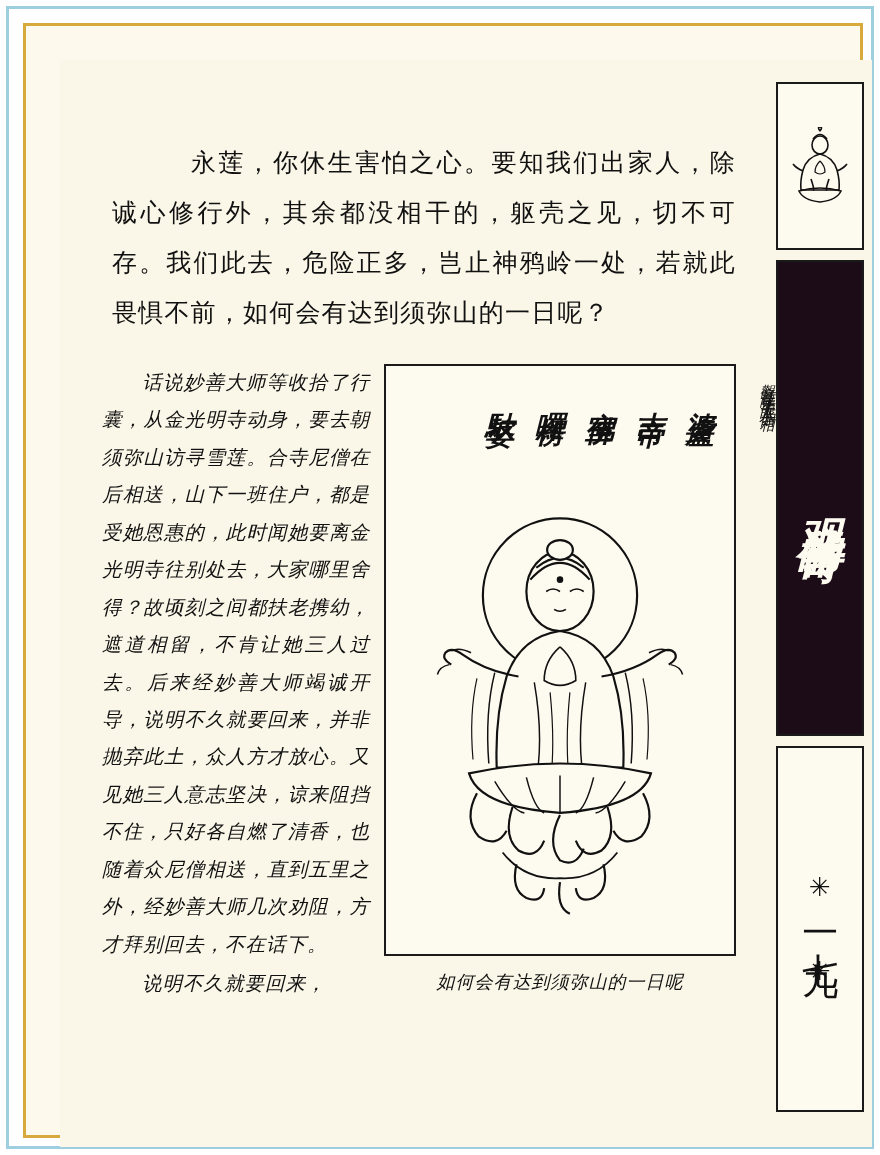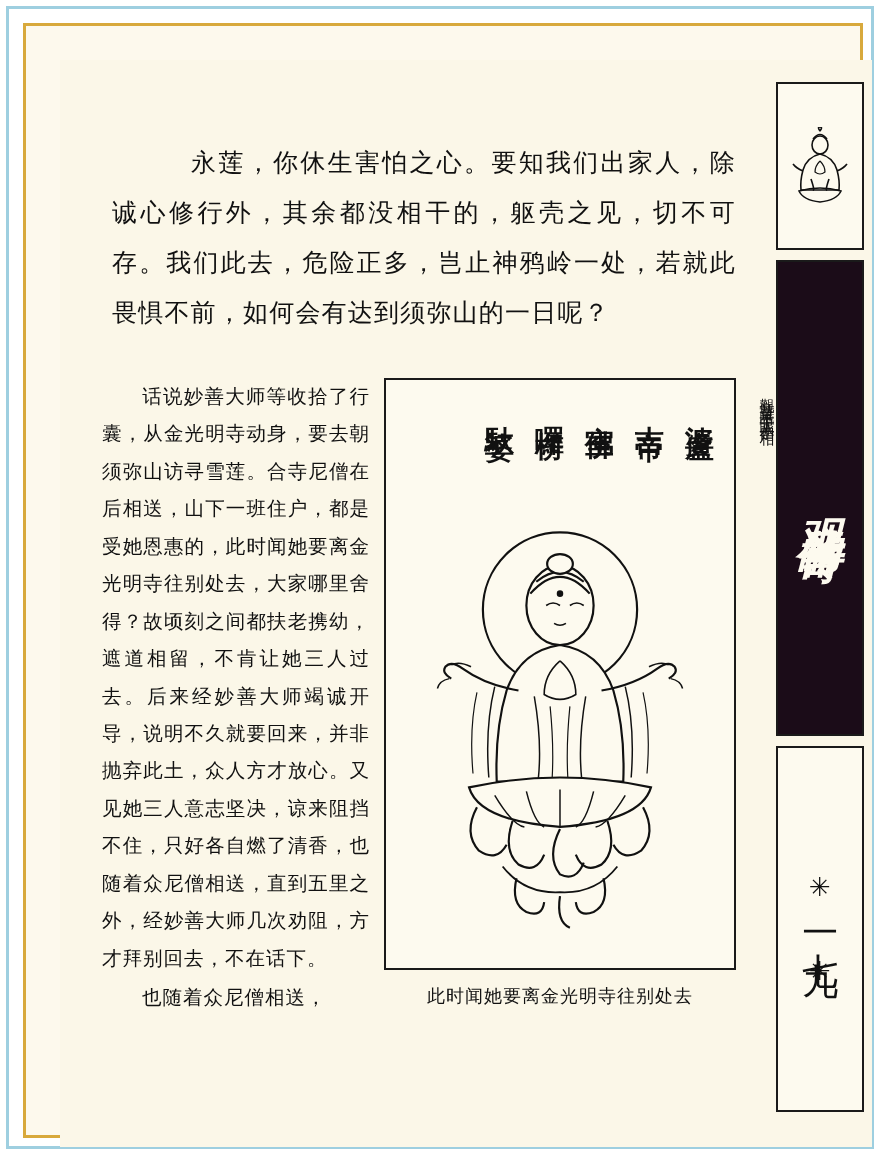--- a/index.html
+++ b/index.html
@@ -140,23 +140,24 @@
     line-height: 2.0;
     color: #111;
     text-align: justify;
     letter-spacing: 1.2px;
     padding: 0 6px 0 10px;
   }
   .lead-para .indent { display: inline-block; width: 78px; }
 
   
   .lower {
-    margin-top: 40px;
+    margin-top: 26px;
     display: flex;
     gap: 14px;
+    font-style: italic;
   }
   .text-col {
     width: 268px;
     font-family: "DejaVu Serif", serif;
     font-size: 19.5px;
     line-height: 1.92;
     color: #111;
     text-align: justify;
     letter-spacing: 1px;
   }
@@ -237,21 +238,21 @@
 
 
         <div class="lead-para">
           <span class="indent"></span><span>永莲，你休生害怕之心。要知我们出家人，除诚心修行外，其余都没相干的，躯壳之见，切不可存。我们此去，危险正多，岂止神鸦岭一处，若就此畏惧不前，如何会有达到须弥山的一日呢？</span>
         </div>
 
         <div class="lower">
 
           <div class="text-col">
             <p><span class="indent"></span><span>话说妙善大师等收拾了行囊，从金光明寺动身，要去朝须弥山访寻雪莲。合寺尼僧在后相送，山下一班住户，都是受她恩惠的，此时闻她要离金光明寺往别处去，大家哪里舍得？故顷刻之间都扶老携幼，遮道相留，不肯让她三人过去。后来经妙善大师竭诚开导，说明不久就要回来，并非抛弃此土，众人方才放心。又见她三人意志坚决，谅来阻挡不住，只好各自燃了清香，也随着众尼僧相送，直到五里之外，经妙善大师几次劝阻，方才拜别回去，不在话下。</span></p>
-            <p><span class="indent"></span><span>也随着众尼僧相送，</span></p>
+            <p><span class="indent"></span><span>说明不久就要回来，</span></p>
           </div>
 
           <div class="fig-col">
             <div class="figure-box">
 
               <div class="mantra">
                 <div class="mantra-col">婆盧</div>
                 <div class="mantra-col">吉帝</div>
                 <div class="mantra-col">室佛</div>
                 <div class="mantra-col">囉楞</div>
@@ -309,21 +310,21 @@
                   <path d="M118 368 q22 28 58 26 q36 2 58 -26" stroke-width="1.8"></path>
                   <path d="M132 380 q-6 26 10 34 q16 6 18 -10"></path>
                   <path d="M220 380 q6 26 -10 34 q-16 6 -18 -10"></path>
                   <path d="M176 398 q-4 26 10 32"></path>
                 </g>
               </svg>
             </div>
 
             <div class="side-label">觀音菩薩千手千眼八十四相</div>
 
-            <div class="fig-caption">此时闻她要离金光明寺往别处去</div>
+            <div class="fig-caption">如何会有达到须弥山的一日呢</div>
           </div>
 
         </div>
       </div>
 
       <div class="spine">
 
         <div class="spine-box spine-top">
           <svg class="seal" viewBox="0 0 58 78">
             <g fill="none" stroke="#111" stroke-width="1.6">

